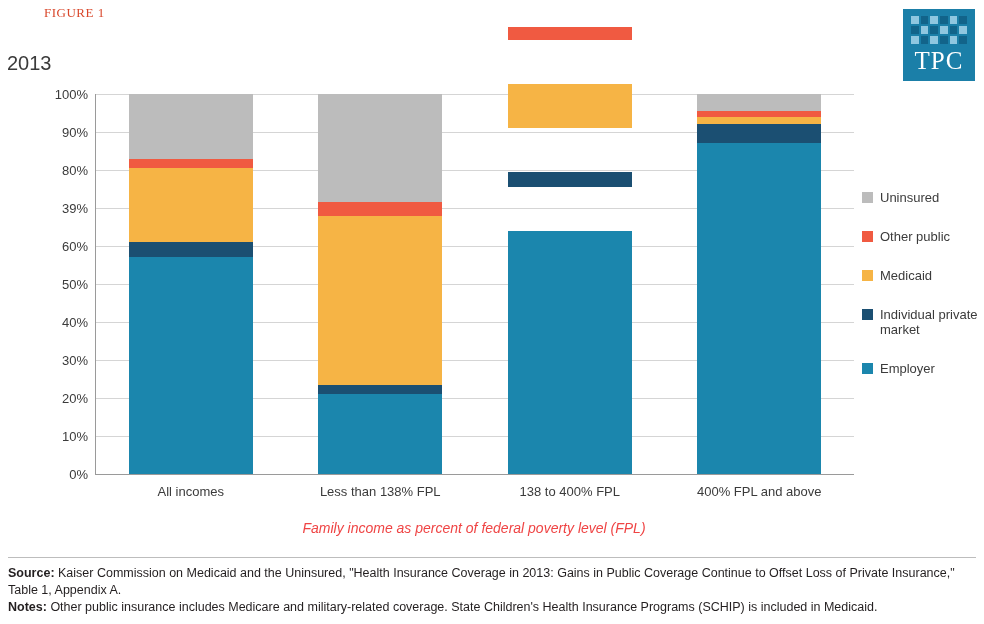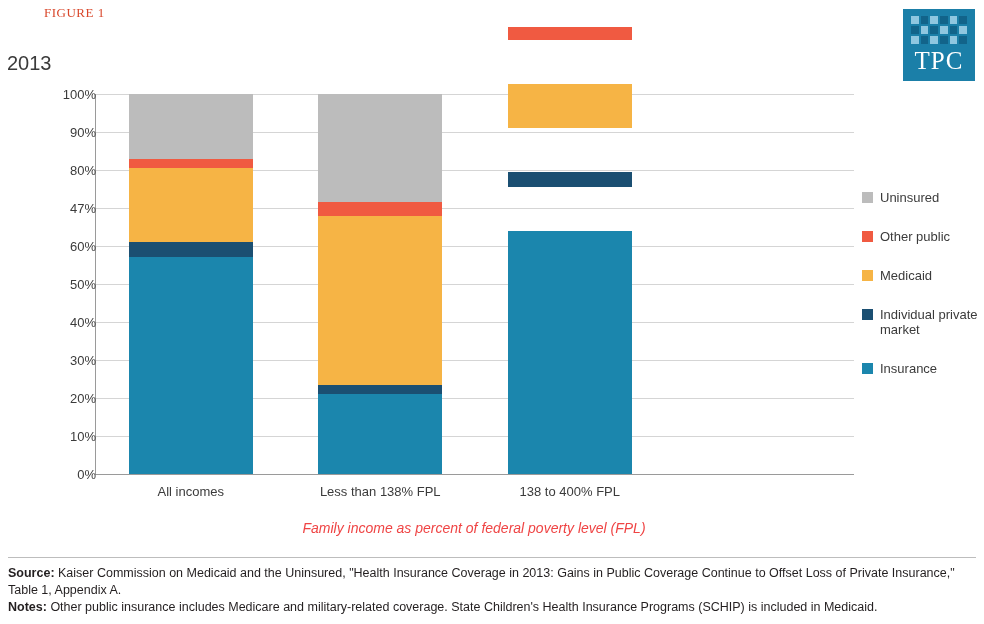--- a/index.html
+++ b/index.html
@@ -106,20 +106,21 @@
   .gridline {
     position: absolute;
     left: 0;
     width: 100%;
     height: 1px;
     background: #d5d5d5;
   }
   .ytick-label {
     position: absolute;
     right: 100%;
+    margin-right: 8px;
     transform: translateY(-50%);
     font-size: 13px;
     color: #3b3b3b;
     white-space: nowrap;
   }
   .bar {
     position: absolute;
     bottom: 0;
     width: 124px;
     display: flex;
@@ -234,21 +235,21 @@
         <div class="ytick-label" style="top: 304px;">20%</div>
         <div class="gridline" style="top: 266px;"></div>
         <div class="ytick-label" style="top: 266px;">30%</div>
         <div class="gridline" style="top: 228px;"></div>
         <div class="ytick-label" style="top: 228px;">40%</div>
         <div class="gridline" style="top: 190px;"></div>
         <div class="ytick-label" style="top: 190px;">50%</div>
         <div class="gridline" style="top: 152px;"></div>
         <div class="ytick-label" style="top: 152px;">60%</div>
         <div class="gridline" style="top: 114px;"></div>
-        <div class="ytick-label" style="top: 114px;">47%</div>
+        <div class="ytick-label" style="top: 114px;">39%</div>
         <div class="gridline" style="top: 76px;"></div>
         <div class="ytick-label" style="top: 76px;">80%</div>
         <div class="gridline" style="top: 38px;"></div>
         <div class="ytick-label" style="top: 38px;">90%</div>
         <div class="gridline" style="top: 0px;"></div>
         <div class="ytick-label" style="top: 0px;">100%</div>
         <div class="bar" style="width: 124px; left: 32.75px;">
           <div class="seg" style="height: 216.6px; background: rgb(27, 134, 173);"></div>
           <div class="seg" style="height: 15.2px; background: rgb(27, 79, 114);"></div>
           <div class="seg" style="height: 74.1px; background: rgb(246, 180, 69);"></div>
@@ -265,20 +266,28 @@
           <div class="xtick-label">Less than 138% FPL</div>
         </div>
         <div class="bar" style="width: 124px; left: 411.75px; gap: 44px;">
           <div class="seg" style="height: 243.2px; background: rgb(27, 134, 173);"></div>
           <div class="seg" style="height: 15.2px; background: rgb(27, 79, 114);"></div>
           <div class="seg" style="height: 43.7px; background: rgb(246, 180, 69);"></div>
           <div class="seg" style="height: 13.3px; background: rgb(240, 90, 65);"></div>
           <div class="seg" style="height: 64.6px; background: rgb(188, 188, 188);"></div>
           <div class="xtick-label">138 to 400% FPL</div>
         </div>
+        <div class="bar" style="width: 124px; left: 601.25px;">
+          <div class="seg" style="height: 330.6px; background: rgb(27, 134, 173);"></div>
+          <div class="seg" style="height: 19px; background: rgb(27, 79, 114);"></div>
+          <div class="seg" style="height: 7.6px; background: rgb(246, 180, 69);"></div>
+          <div class="seg" style="height: 5.7px; background: rgb(240, 90, 65);"></div>
+          <div class="seg" style="height: 17.1px; background: rgb(188, 188, 188);"></div>
+          <div class="xtick-label">400% FPL and above</div>
+        </div>
       </div>
     <div class="axis-title">Family income as percent of federal poverty level (FPL)</div>
     <div class="legend" id="legend">
         <div class="legend-item">
           <span class="legend-swatch" style="background: rgb(188, 188, 188);"></span>
           <span class="legend-label">Uninsured</span>
         </div>
         <div class="legend-item">
           <span class="legend-swatch" style="background: rgb(240, 90, 65);"></span>
           <span class="legend-label">Other public</span>
@@ -286,21 +295,21 @@
         <div class="legend-item">
           <span class="legend-swatch" style="background: rgb(246, 180, 69);"></span>
           <span class="legend-label">Medicaid</span>
         </div>
         <div class="legend-item">
           <span class="legend-swatch" style="background: rgb(27, 79, 114);"></span>
           <span class="legend-label">Individual private market</span>
         </div>
         <div class="legend-item">
           <span class="legend-swatch" style="background: rgb(27, 134, 173);"></span>
-          <span class="legend-label">Insurance</span>
+          <span class="legend-label">Employer</span>
         </div>
       </div>
   </div>
 
   <div class="rule"></div>
   <div class="footer">
     <div><span class="lead">Source:</span><span> Kaiser Commission on Medicaid and the Uninsured, "Health Insurance Coverage in 2013: Gains in Public Coverage Continue to Offset Loss of Private Insurance," Table 1, Appendix A.</span></div>
     <div><span class="lead">Notes:</span><span> Other public insurance includes Medicare and military-related coverage. State Children's Health Insurance Programs (SCHIP) is included in Medicaid.</span></div>
   </div>
 

